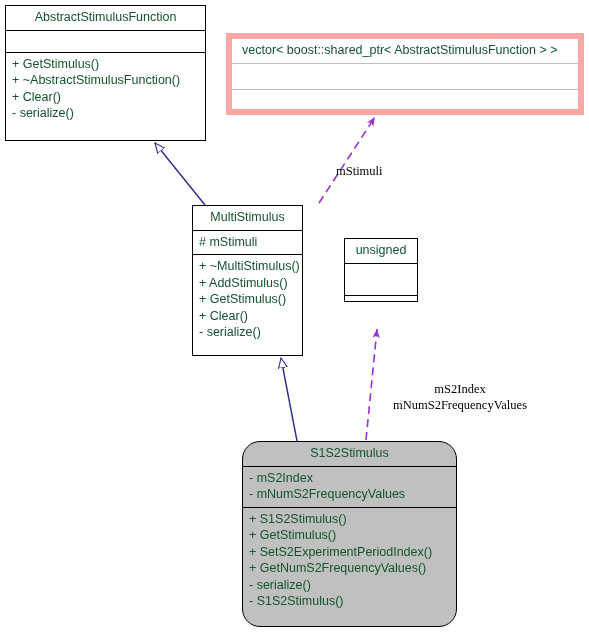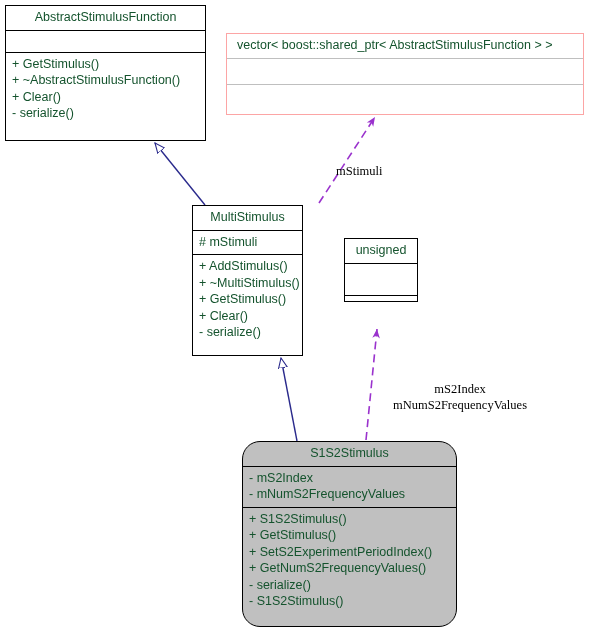--- a/index.html
+++ b/index.html
@@ -27,21 +27,21 @@
   .uml-class {
     position: absolute;
     box-sizing: border-box;
     background: #ffffff;
     border: 1px solid #000000;
     font-size: 12.5px;
     color: #14532d;
     line-height: 1.32;
   }
   .uml-class.tmpl {
-    border: 1px solid #fca5a5;
+    border: 6px solid #fca5a5;
   }
   .uml-class.filled {
     background: #c0c0c0;
     border-radius: 18px;
   }
   .cls-title {
     text-align: center;
     padding: 3px 4px 4px 4px;
     white-space: nowrap;
   }
@@ -118,22 +118,22 @@
   </div>
 
   <div class="uml-class" style="left:192px; top:205px; width:111px; height:151px;">
     <div class="cls-title">MultiStimulus</div>
     <div class="cls-sep"></div>
     <div class="cls-attrs">
       <div class="cls-row"># mStimuli</div>
     </div>
     <div class="cls-sep"></div>
     <div class="cls-ops">
+      <div class="cls-row">+ ~MultiStimulus()</div>
       <div class="cls-row">+ AddStimulus()</div>
-      <div class="cls-row">+ ~MultiStimulus()</div>
       <div class="cls-row">+ GetStimulus()</div>
       <div class="cls-row">+ Clear()</div>
       <div class="cls-row">- serialize()</div>
     </div>
   </div>
 
   <div class="uml-class" style="left:344px; top:238px; width:74px; height:64px;">
     <div class="cls-title">unsigned</div>
     <div class="cls-sep"></div>
     <div class="cls-attrs empty" style="min-height:24px;"></div>

